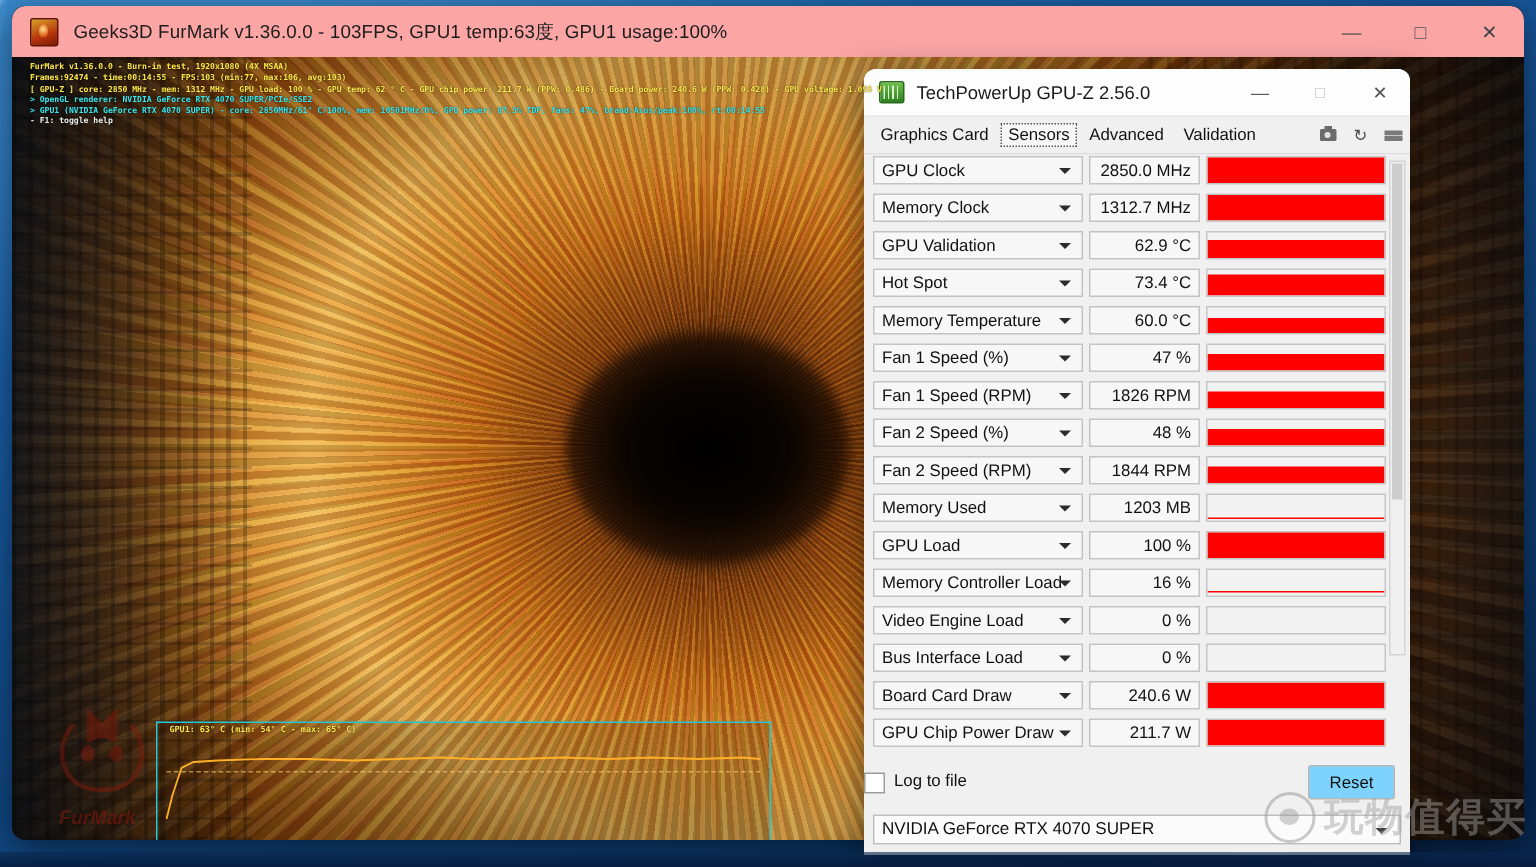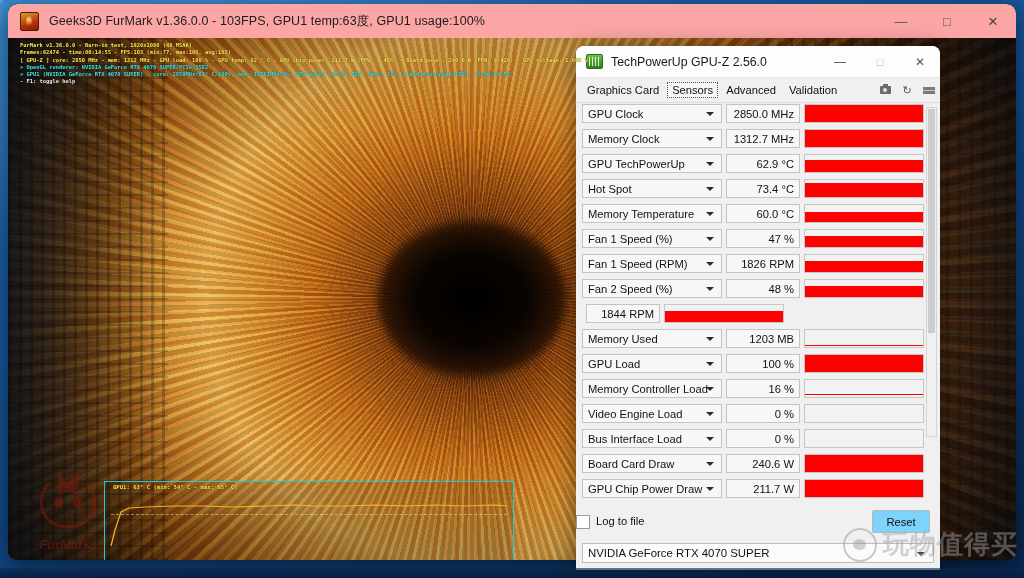--- a/index.html
+++ b/index.html
@@ -396,21 +396,21 @@
             <span>Memory Clock</span>
             <span class="caret"></span>
           </div>
           <div class="sval">1312.7 MHz</div>
           <div class="sgraph">
             <div class="fill" style="height: 18px; background: rgb(254, 0, 0);"></div>
           </div>
         </div>
         <div class="srow">
           <div class="sname">
-            <span>GPU TechPowerUp</span>
+            <span>GPU Validation</span>
             <span class="caret"></span>
           </div>
           <div class="sval">62.9 °C</div>
           <div class="sgraph">
             <div class="fill" style="height: 11.54px; background: rgb(254, 0, 0);"></div>
           </div>
         </div>
         <div class="srow">
           <div class="sname">
             <span>Hot Spot</span>
@@ -455,20 +455,24 @@
           <div class="sname">
             <span>Fan 2 Speed (%)</span>
             <span class="caret"></span>
           </div>
           <div class="sval">48 %</div>
           <div class="sgraph">
             <div class="fill" style="height: 11.2px; background: rgb(254, 0, 0);"></div>
           </div>
         </div>
         <div class="srow">
+          <div class="sname">
+            <span>Fan 2 Speed (RPM)</span>
+            <span class="caret"></span>
+          </div>
           <div class="sval">1844 RPM</div>
           <div class="sgraph">
             <div class="fill" style="height: 10.86px; background: rgb(254, 0, 0);"></div>
           </div>
         </div>
         <div class="srow">
           <div class="sname">
             <span>Memory Used</span>
             <span class="caret"></span>
           </div>

